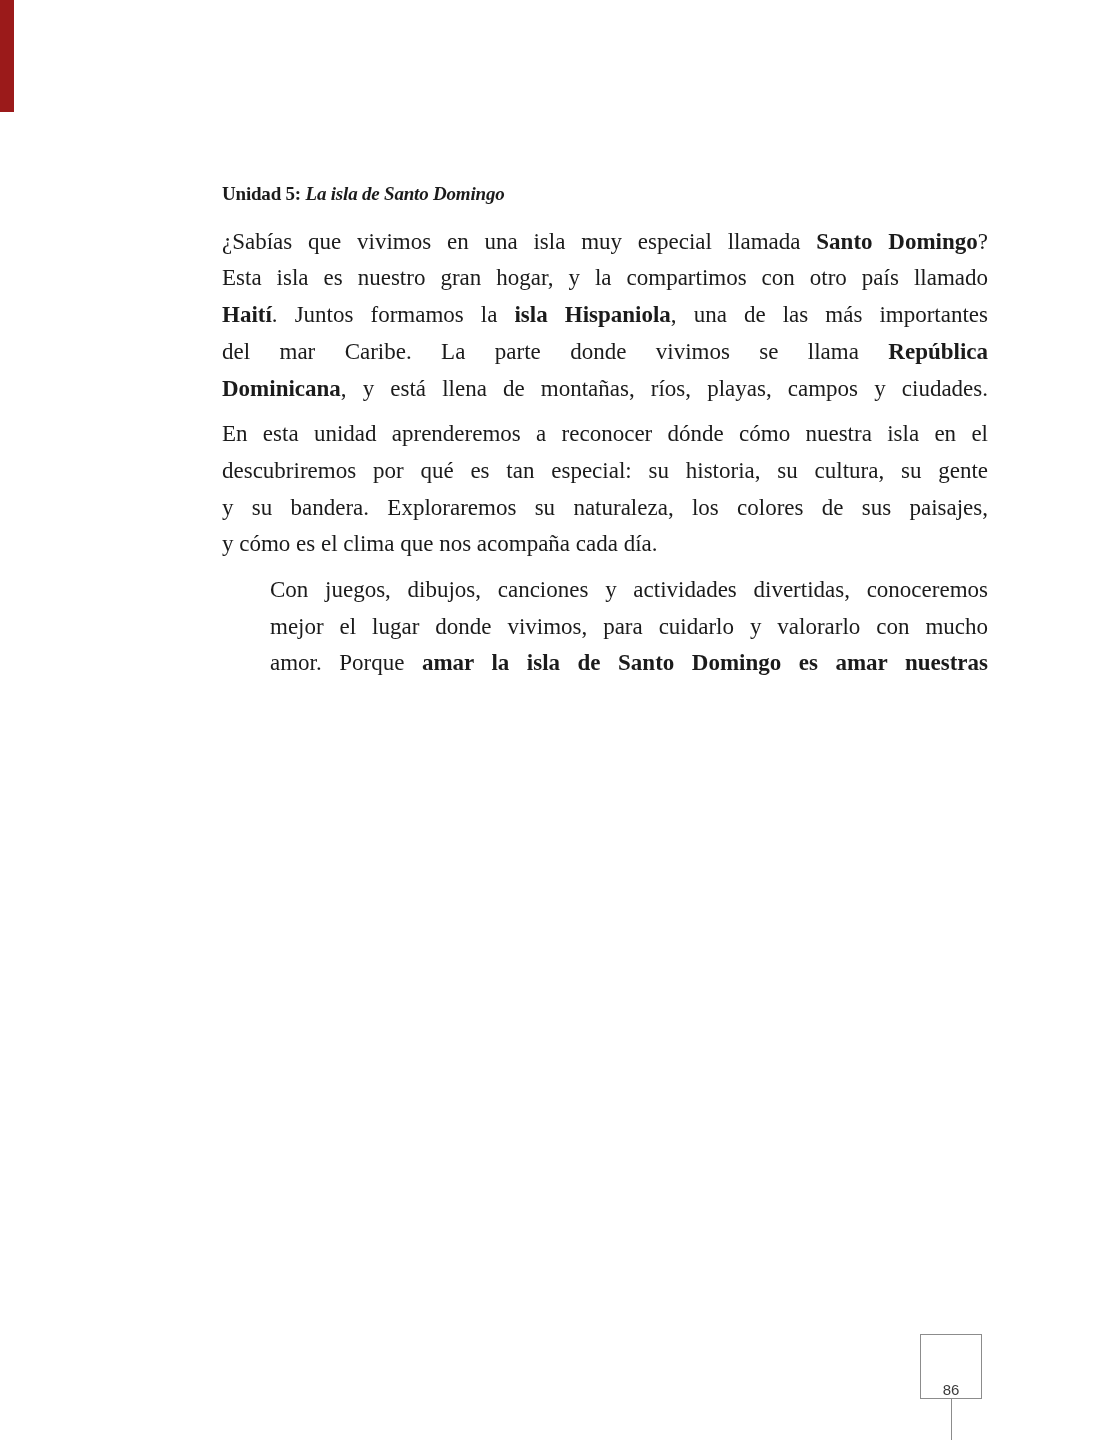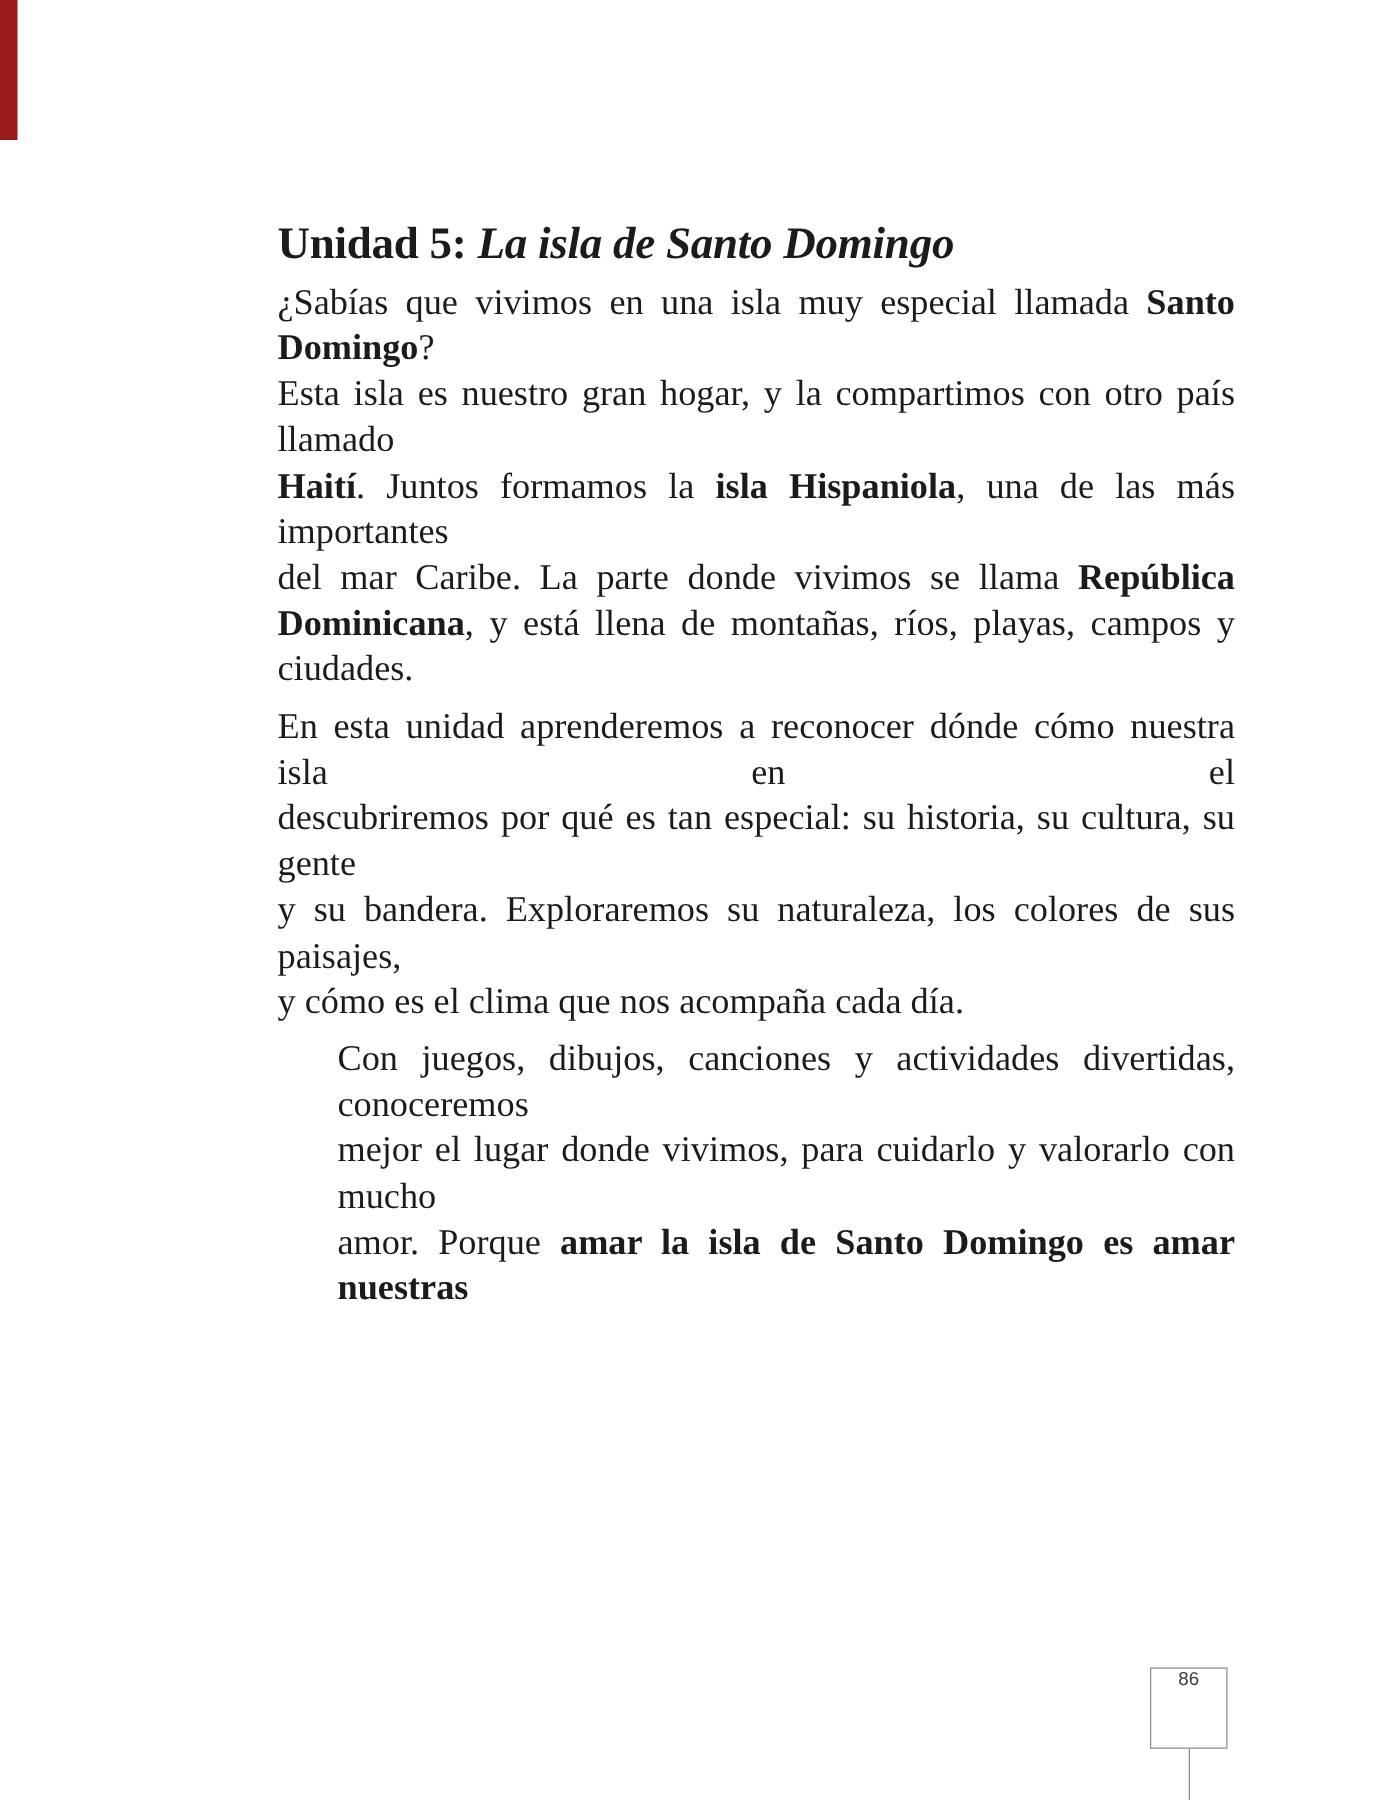--- a/index.html
+++ b/index.html
@@ -16,47 +16,47 @@
     position: absolute;
     left: 0; top: 0;
     width: 14px; height: 112px;
   }
   .content {
     position: absolute;
     left: 222px; top: 176px;
     width: 766px;
   }
   .title {
-    font-size: 36px;
+    font-size: 19px;
     line-height: 36.7px;
     margin: 0 0 11px 0;
     white-space: nowrap;
     letter-spacing: -0.2px;
   }
   .para { margin: 0 0 9px 0; }
   .para:last-child { margin-bottom: 0; margin-left: 48px; }
   .text-line {
-    font-size: 29px;
+    font-size: 23px;
     line-height: 36.7px;
     width: 100%;
   }
   .text-line.j {
     text-align: justify;
     text-align-last: justify;
   }
   .b { font-weight: 700; }
   .i { font-style: italic; }
   .page-number-box {
     position: absolute;
     left: 920px; top: 1334px;
     width: 62px; height: 65px;
     border: 1.4px solid #8c8c8c;
     box-sizing: border-box;
     display: flex;
-    align-items: flex-start;
+    align-items: flex-end;
     justify-content: center;
     font-family: "Liberation Sans", "DejaVu Sans", sans-serif;
     font-size: 15px;
     color: #3c3c3c;
     background: #ffffff;
   }
   .page-number-rule {
     position: absolute;
     left: 950.5px; top: 1399px;
     width: 1.5px; height: 41px;

